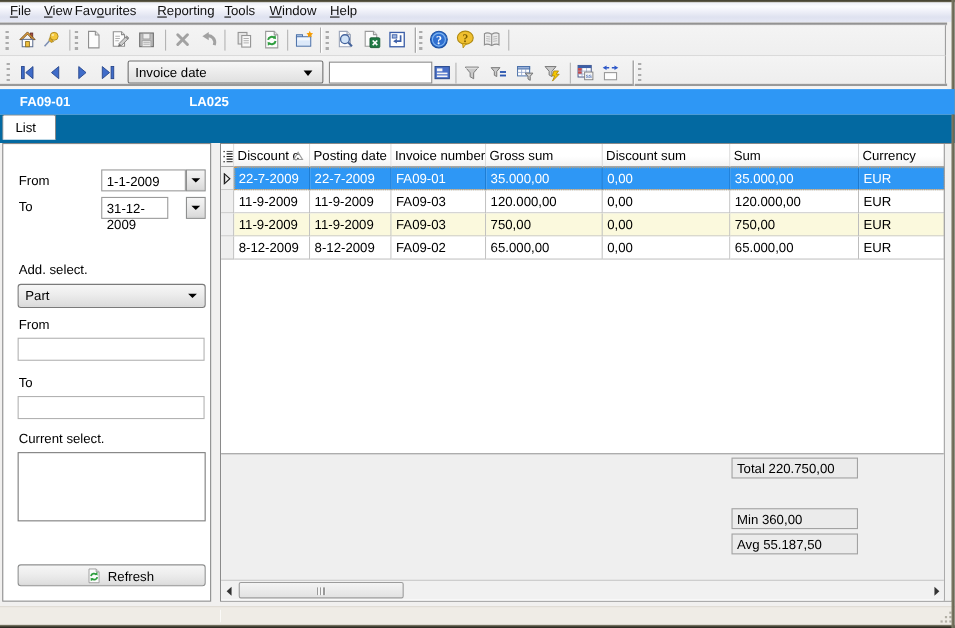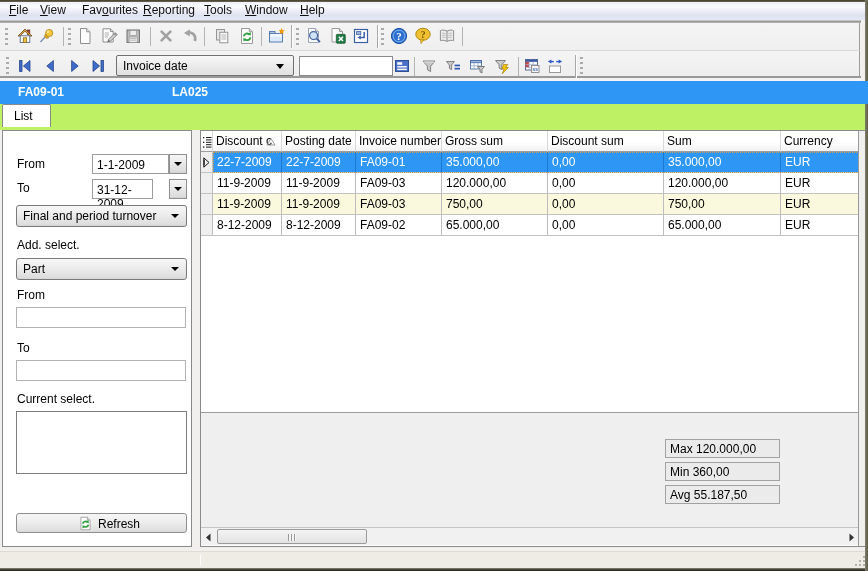--- a/index.html
+++ b/index.html
@@ -29,21 +29,21 @@
 #combo_defsel { left:584px; top:3px; width:151px; height:20px; border:1px solid #7a7a7a; background:#fff; padding:2px 0 0 6px; }
 #combo_defsel .cbtn { position:absolute; right:1px; top:1px; width:17px; height:16px; border:1px solid #8e8f8f; background:linear-gradient(#f4f4f4,#e8e8e8 50%,#d6d6d6 50%,#c8c8c8); }
 #combo_defsel .carr { position:absolute; left:3px; top:5px; width:0; height:0; border-left:4px solid transparent; border-right:4px solid transparent; border-top:4px solid #000; }
 
 
 #titlebar { left:0; top:81px; width:868px; height:23px; background:#2e97f5; color:#fff; font-weight:bold; z-index:6; }
 #rightedge { left:865px; top:0; width:3px; height:571px; background:linear-gradient(to right,#83816c,#5c5a48); z-index:5; }
 #titlebar span { position:absolute; top:4px; }
 
 
-#tabstrip { left:0; top:104px; width:868px; height:26px; background:#bef264; }
+#tabstrip { left:0; top:104px; width:868px; height:26px; background:#0369a1; }
 #tab1 { position:absolute; left:2px; top:0px; width:49px; height:23px; background:#fff; border:1px solid #898989; border-bottom:none; border-radius:2px 2px 0 0; }
 #tab1 span { position:absolute; left:11px; top:4px; }
 
 
 #lpanel { left:2px; top:130px; width:190px; height:417px; background:#fff; border:1px solid #8a8a8a; }
 #rpanel { left:200px; top:130px; width:666px; height:417px; background:#fff; border:1px solid #8a8a8a; }
 #lpanel .lbl { position:absolute; left:14px; }
 
 
 .combo7 { position:absolute; border:1px solid #7a7a7a; border-radius:3px; background:linear-gradient(#f7f7f7,#ececec 45%,#dedede 90%,#d6d6d6); }
@@ -76,21 +76,21 @@
 #statusbar { left:0; top:551px; width:868px; height:17px; background:#efece6; border-top:1px solid #dedbd3; }
 #bottomedge { left:0; top:568px; width:868px; height:3px; background:linear-gradient(#8b8a74,#3c3a2f 60%,#242319); }
 </style>
 </head>
 <body>
 
 <div id="topedge" class="abs"></div>
 <div id="menubar" class="abs">
   <span style="left:9px"><u>F</u>ile</span>
   <span style="left:40px"><u>V</u>iew</span>
-  <span style="left:82px">Fav<u>o</u>urites</span>
+  <span style="left:68px">Fav<u>o</u>urites</span>
   <span style="left:143px"><u>R</u>eporting</span>
   <span style="left:204px"><u>T</u>ools</span>
   <span style="left:245px"><u>W</u>indow</span>
   <span style="left:300px"><u>H</u>elp</span>
 </div>
 
 <div id="mbline" class="abs"></div>
 <div id="tbline" class="abs"></div>
 <div id="tb1" class="abs">
   <div class="abs grip" style="left:5px;top:5px;height:18px"></div>
@@ -356,24 +356,20 @@
   <div class="datefield" style="left:89px;top:23px;width:77px;height:20px;padding:3px 0 0 4px">1-1-2009</div>
   <div class="dfbtn" style="left:166px;top:23px">
       <div class="arr"></div>
     </div>
   <span class="lbl" style="top:50px;left:14px">To</span>
   <div class="datefield" style="left:89px;top:48px;width:61px;height:20px;padding:3px 0 0 4px">31-12-2009</div>
   <div class="dfbtn" style="left:166px;top:48px">
       <div class="arr"></div>
     </div>
 
-  <div class="combo7" style="left:13px;top:74px;width:171px;height:22px">
-      <span class="txt">Final and period turnover</span>
-      <div class="arr"></div>
-    </div>
   <span class="lbl" style="top:107px;left:14px">Add. select.</span>
   <div class="combo7" style="left:13px;top:127px;width:171px;height:22px">
       <span class="txt">Part</span>
       <div class="arr"></div>
     </div>
 
   <span class="lbl" style="top:157px;left:14px">From</span>
   <div class="tfield" style="left:13px;top:176px;width:170px;height:21px"></div>
   <span class="lbl" style="top:210px;left:14px">To</span>
   <div class="tfield" style="left:13px;top:229px;width:170px;height:21px"></div>
@@ -471,21 +467,21 @@
       <div class="cell" style="left:155px;top:84px;width:86px;background:#fff;color:#000;">FA09-02</div>
       <div class="cell" style="left:241px;top:84px;width:106px;background:#fff;color:#000;">65.000,00</div>
       <div class="cell" style="left:347px;top:84px;width:116px;background:#fff;color:#000;">0,00</div>
       <div class="cell" style="left:463px;top:84px;width:117px;background:#fff;color:#000;">65.000,00</div>
       <div class="cell" style="left:580px;top:84px;width:78px;background:#fff;color:#000;">EUR</div>
       <div style="position:absolute;left:12px;top:21px;width:646px;height:21px;border:1px dotted #cf9a52;pointer-events:none"></div>
     </div>
   <div id="vline858"></div>
   <div id="rstrip"></div>
   <div id="sumband">
-    <div class="sbox" style="top:26px">Max 120.000,00</div>
+    <div class="sbox" style="top:3px">Total 220.750,00</div>
     <div class="sbox" style="top:49px">Min 360,00</div>
     <div class="sbox" style="top:72px">Avg 55.187,50</div>
   </div>
   <div id="hscroll">
     <svg width="9" height="9" viewBox="0 0 9 9" style="position:absolute;left:3px;top:5px">
         <polygon points="6.5,0.5 2,4.5 6.5,8.5" fill="#333"></polygon>
       </svg>
     <div id="hthumb">
         <div style="position:absolute;left:70px;top:4px;width:8px;height:7px;background:repeating-linear-gradient(to right,#999 0 1px,#f5f5f5 1px 3px)"></div>
       </div>

